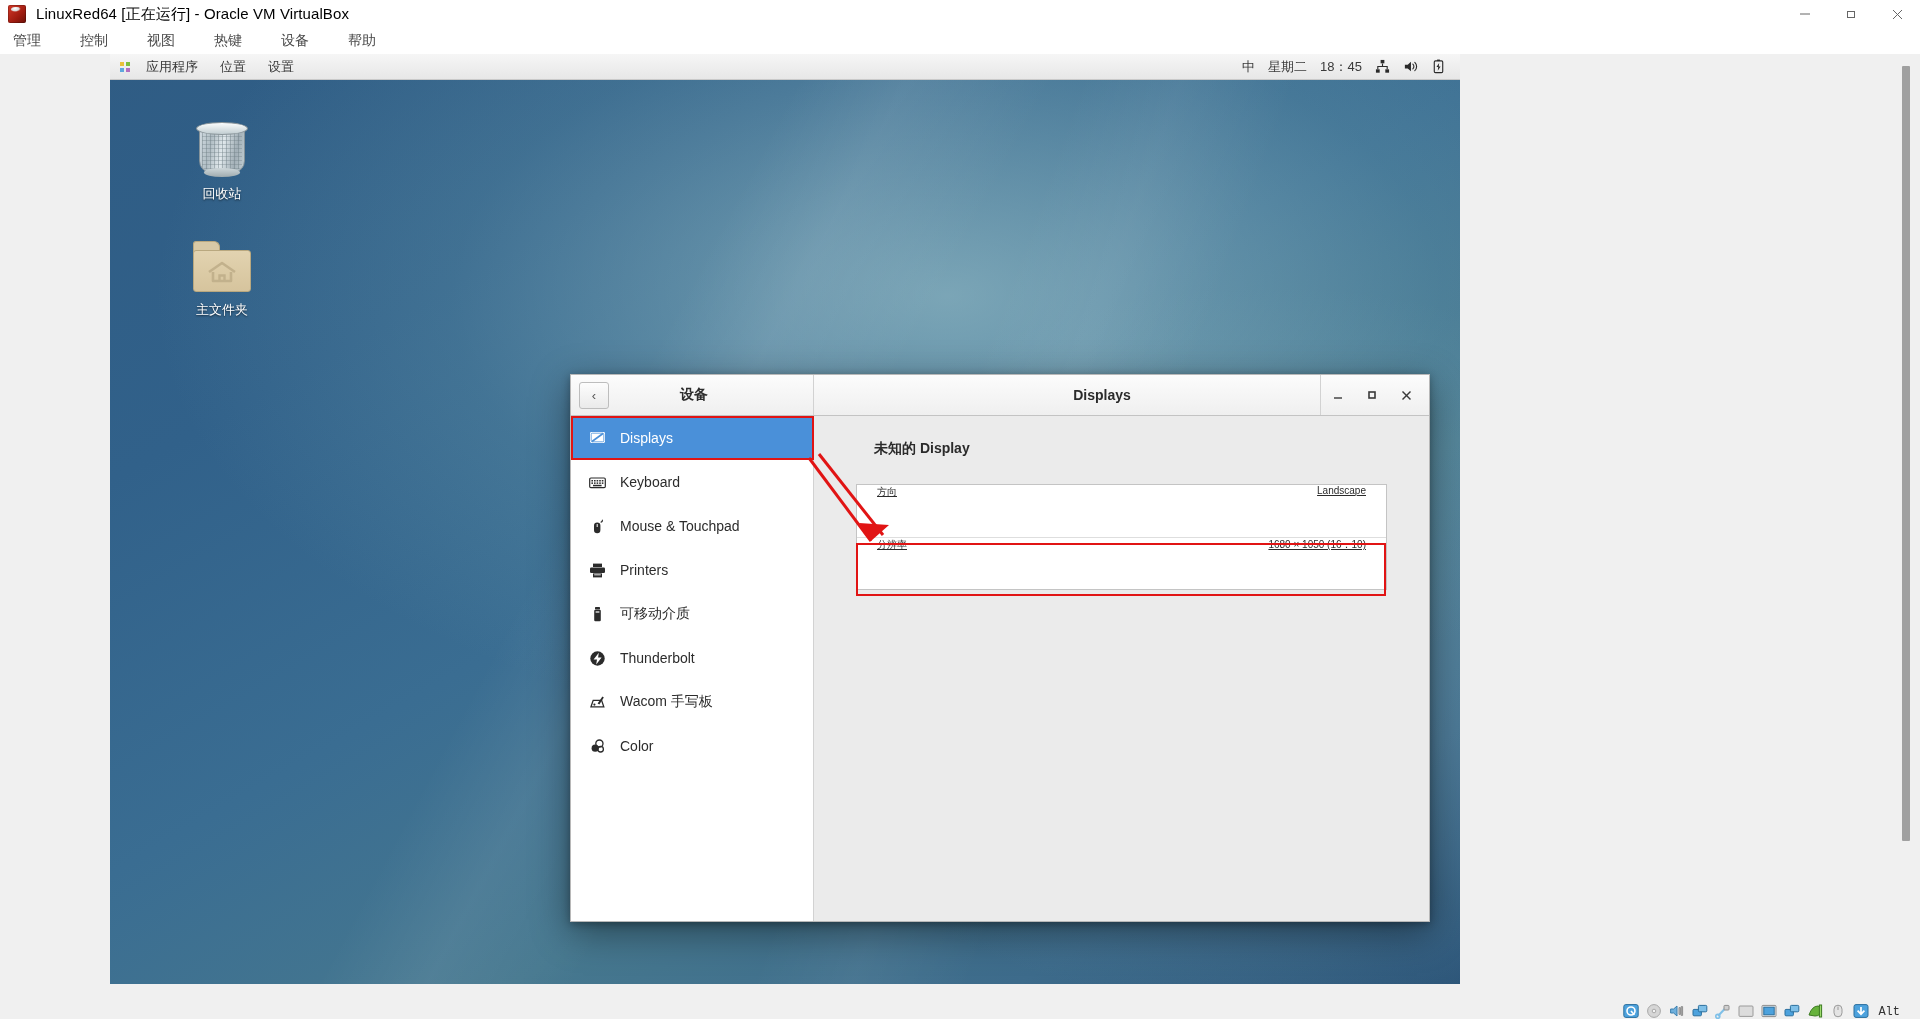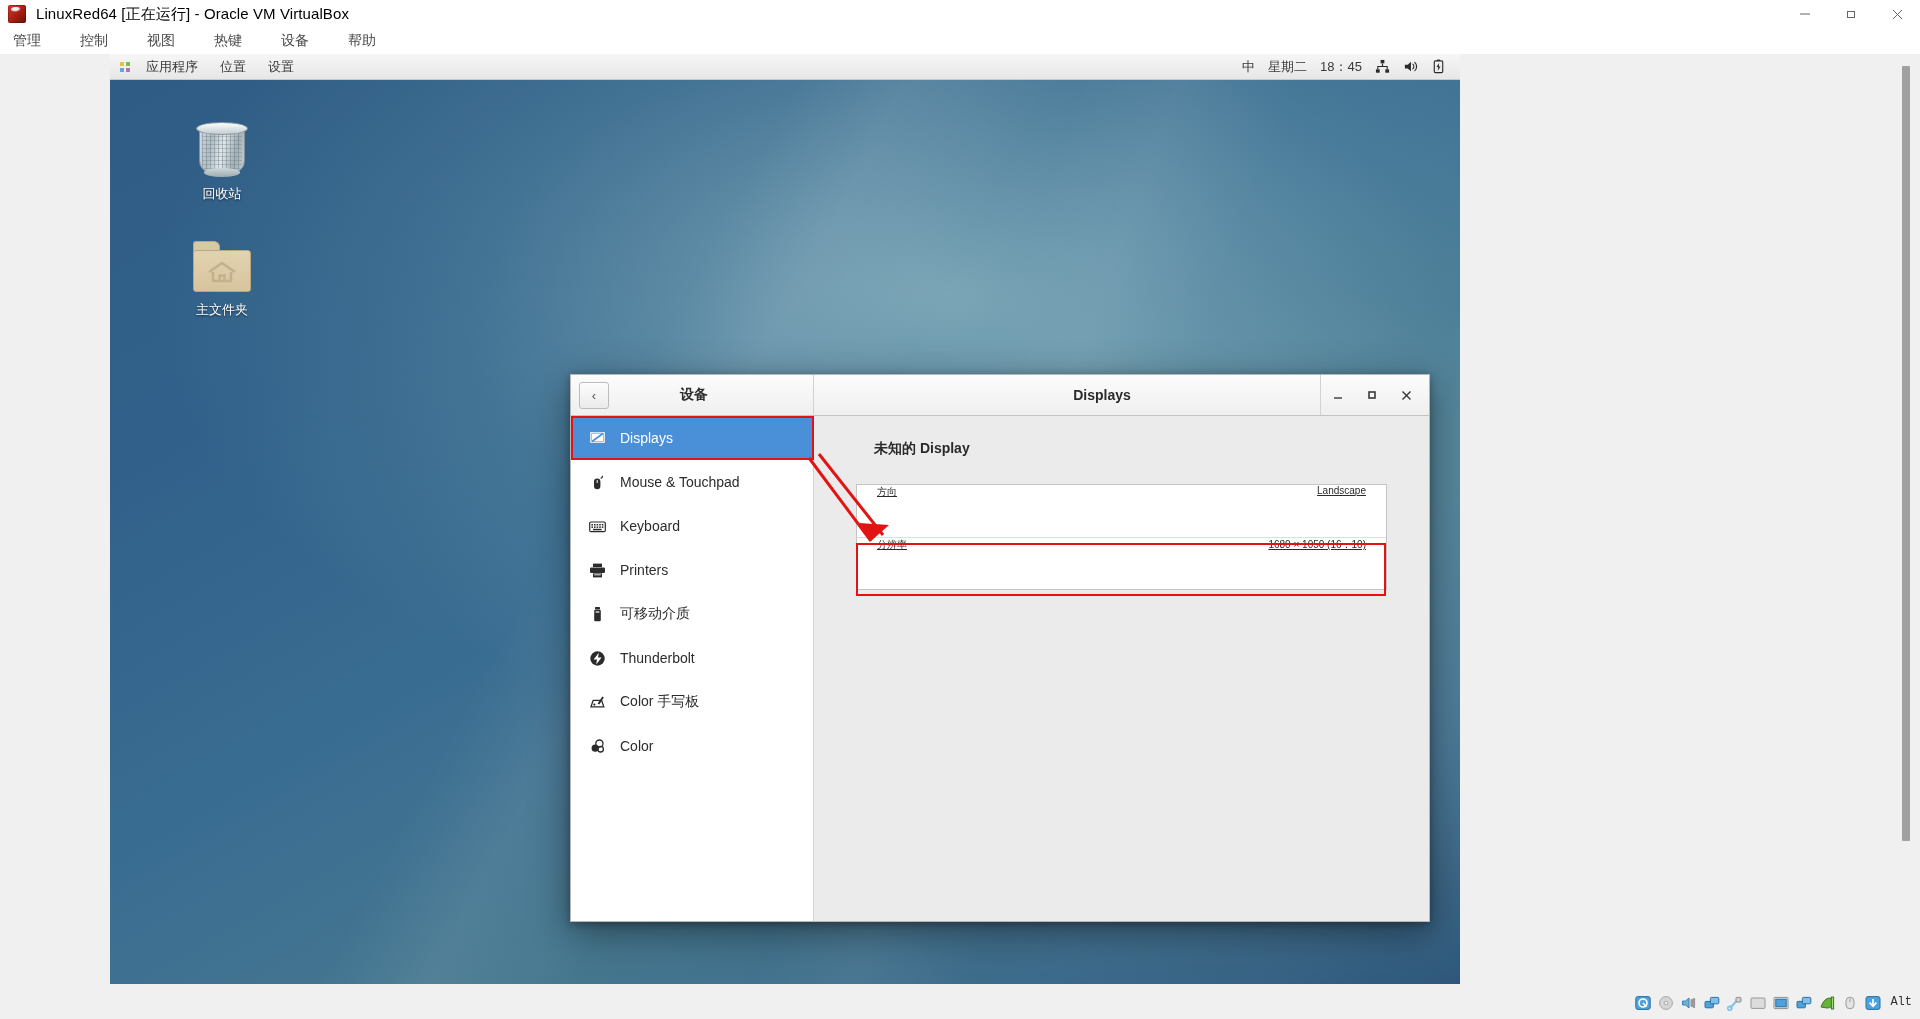--- a/index.html
+++ b/index.html
@@ -306,23 +306,23 @@
 
   
   #annotation-arrow {
     position: absolute; left: 0; top: 0;
     width: 860px; height: 548px;
     pointer-events: none; z-index: 27;
   }
 
   
   #vbox-statusbar {
-    position: absolute; left: 0; bottom: 0; right: 0; height: 24px;
+    position: absolute; left: 0; bottom: 0; right: 12px; height: 24px;
     background: #f0f0f0;
-    display: flex; align-items: flex-start; justify-content: flex-end;
+    display: flex; align-items: flex-end; justify-content: flex-end;
     padding-right: 8px; gap: 7px;
     z-index: 35;
   }
   .sb-ico { width: 16px; height: 16px; display: block; }
   #sb-alt { font-size: 12px; color: #333; font-family: "Liberation Mono", monospace; margin-left: 2px; }
 </style>
 </head>
 <body>
 
 <div id="vbox-window">
@@ -472,31 +472,20 @@
                   <path d="M3 11.5 L14 3.5" stroke="#4a90d9" stroke-width="1.6"></path>
                   <rect x="2.2" y="3.2" width="12.6" height="8.6" rx="1" fill="none" stroke="#4a90d9" stroke-width="0.8"></rect>
                 </svg>
               </span>
               <span>Displays</span>
             </div>
 
             <div class="side-item">
               <span>
                 <svg class="side-ico" viewBox="0 0 17 17">
-                  <rect x="5" y="4.4" width="6.4" height="10.8" rx="3.2" fill="#2b2b2b"></rect>
-                  <line x1="8.2" y1="6" x2="8.2" y2="9" stroke="#ffffff" stroke-width="1"></line>
-                  <path d="M11.6 4.2 q2.4 -0.4 1.6 -2.4" fill="none" stroke="#2b2b2b" stroke-width="1.1"></path>
-                </svg>
-              </span>
-              <span>Mouse &amp; Touchpad</span>
-            </div>
-
-            <div class="side-item">
-              <span>
-                <svg class="side-ico" viewBox="0 0 17 17">
                   <rect x="0.7" y="4" width="15.6" height="9.6" rx="1.2" fill="none" stroke="#2b2b2b" stroke-width="1.2"></rect>
                   <g fill="#2b2b2b">
                     <rect x="2.4" y="6" width="1.6" height="1.5"></rect>
                       <rect x="5" y="6" width="1.6" height="1.5"></rect>
                     <rect x="7.6" y="6" width="1.6" height="1.5"></rect>
                       <rect x="10.2" y="6" width="1.6" height="1.5"></rect>
                     <rect x="12.8" y="6" width="1.6" height="1.5"></rect>
                     <rect x="2.4" y="8.4" width="1.6" height="1.5"></rect>
                       <rect x="5" y="8.4" width="1.6" height="1.5"></rect>
                     <rect x="7.6" y="8.4" width="1.6" height="1.5"></rect>
@@ -505,20 +494,31 @@
                     <rect x="4" y="10.8" width="8.6" height="1.5"></rect>
                   </g>
                 </svg>
               </span>
               <span>Keyboard</span>
             </div>
 
             <div class="side-item">
               <span>
                 <svg class="side-ico" viewBox="0 0 17 17">
+                  <rect x="5" y="4.4" width="6.4" height="10.8" rx="3.2" fill="#2b2b2b"></rect>
+                  <line x1="8.2" y1="6" x2="8.2" y2="9" stroke="#ffffff" stroke-width="1"></line>
+                  <path d="M11.6 4.2 q2.4 -0.4 1.6 -2.4" fill="none" stroke="#2b2b2b" stroke-width="1.1"></path>
+                </svg>
+              </span>
+              <span>Mouse &amp; Touchpad</span>
+            </div>
+
+            <div class="side-item">
+              <span>
+                <svg class="side-ico" viewBox="0 0 17 17">
                   <rect x="4" y="1.6" width="9" height="3.4" fill="#2b2b2b"></rect>
                   <rect x="1" y="5.4" width="15" height="5.6" rx="1.2" fill="#2b2b2b"></rect>
                   <rect x="4" y="11.4" width="9" height="4" fill="#2b2b2b"></rect>
                   <rect x="5.2" y="12.4" width="6.6" height="0.9" fill="#ffffff"></rect>
                 </svg>
               </span>
               <span>Printers</span>
             </div>
 
             <div class="side-item">
@@ -543,21 +543,21 @@
             </div>
 
             <div class="side-item">
               <span>
                 <svg class="side-ico" viewBox="0 0 17 17">
                   <path d="M2 12.8 L4.2 6.4 H12.6 L14.8 12.8 Z" fill="none" stroke="#2b2b2b" stroke-width="1.3"></path>
                   <circle cx="5.4" cy="10.6" r="1.1" fill="#2b2b2b"></circle>
                   <path d="M8.6 9.6 L13.4 2.4 L14.8 3.4 L10.4 10.6 Z" fill="#2b2b2b"></path>
                 </svg>
               </span>
-              <span>Color 手写板</span>
+              <span>Wacom 手写板</span>
             </div>
 
             <div class="side-item">
               <span>
                 <svg class="side-ico" viewBox="0 0 17 17">
                   <circle cx="10.4" cy="5.6" r="3.6" fill="none" stroke="#2b2b2b" stroke-width="1.3"></circle>
                   <circle cx="6.2" cy="10.2" r="3.6" fill="#2b2b2b"></circle>
                   <circle cx="11.6" cy="11.2" r="2.8" fill="none" stroke="#2b2b2b" stroke-width="1.3"></circle>
                 </svg>
               </span>

